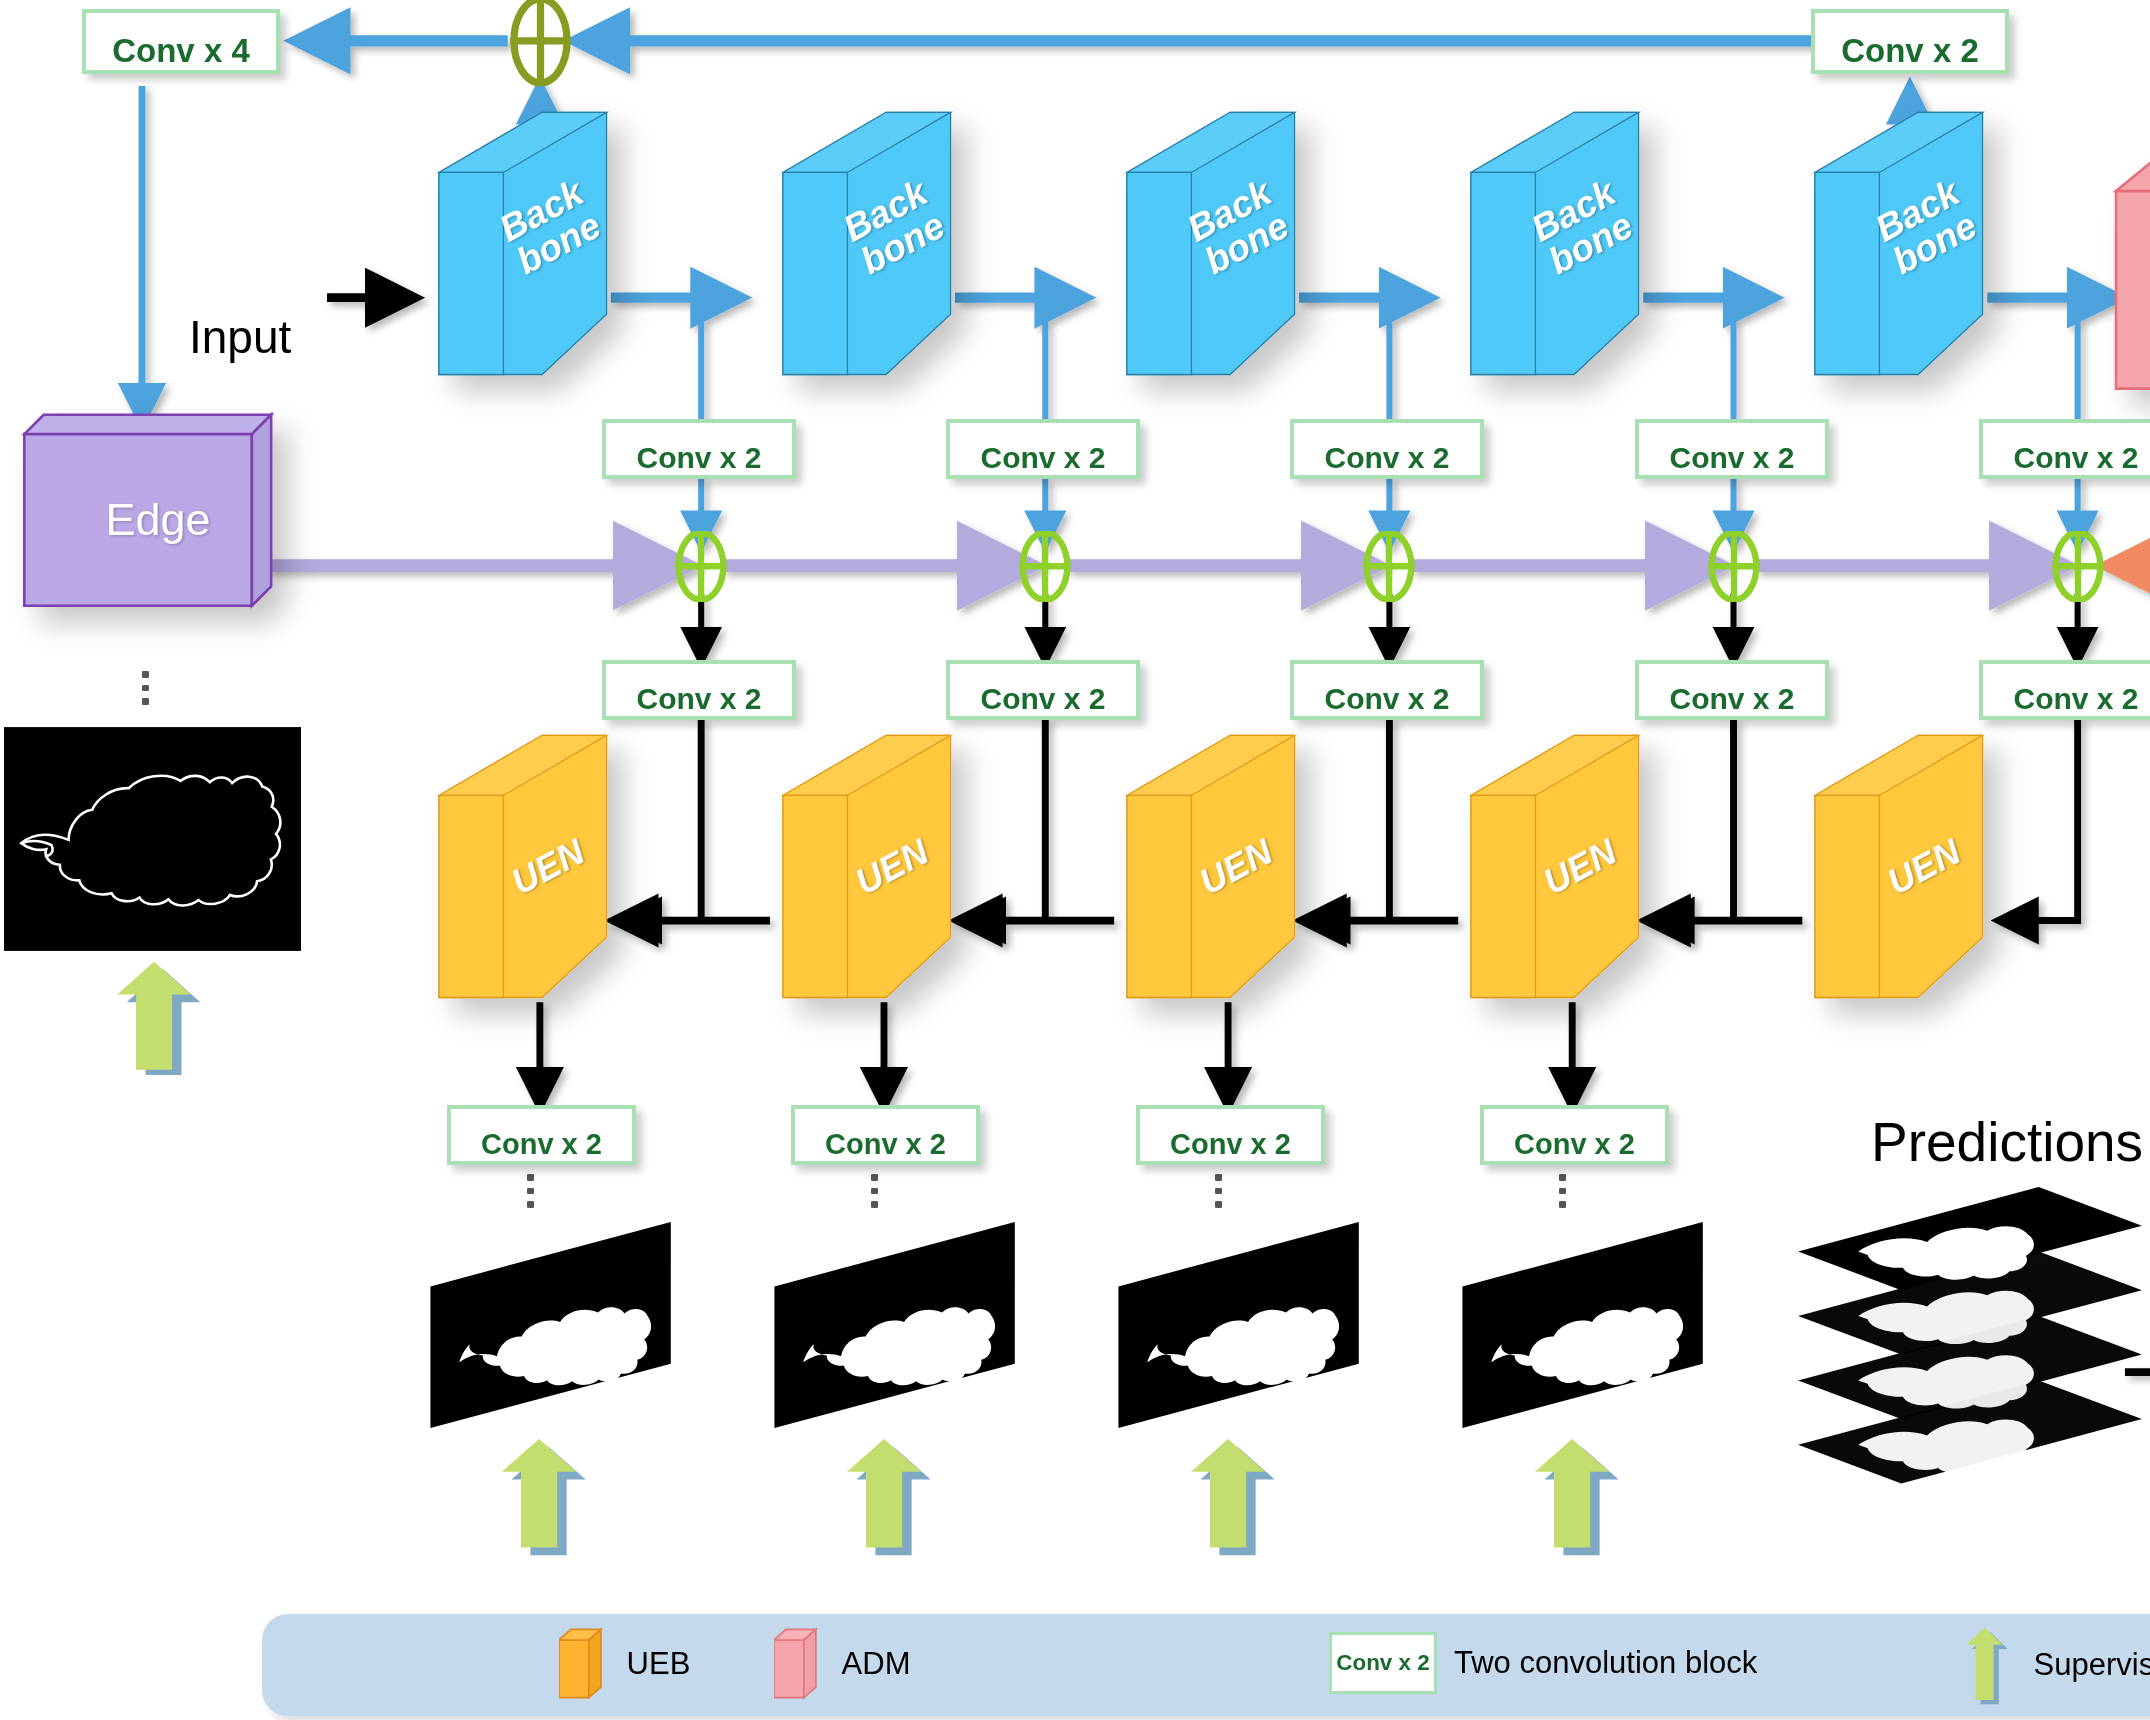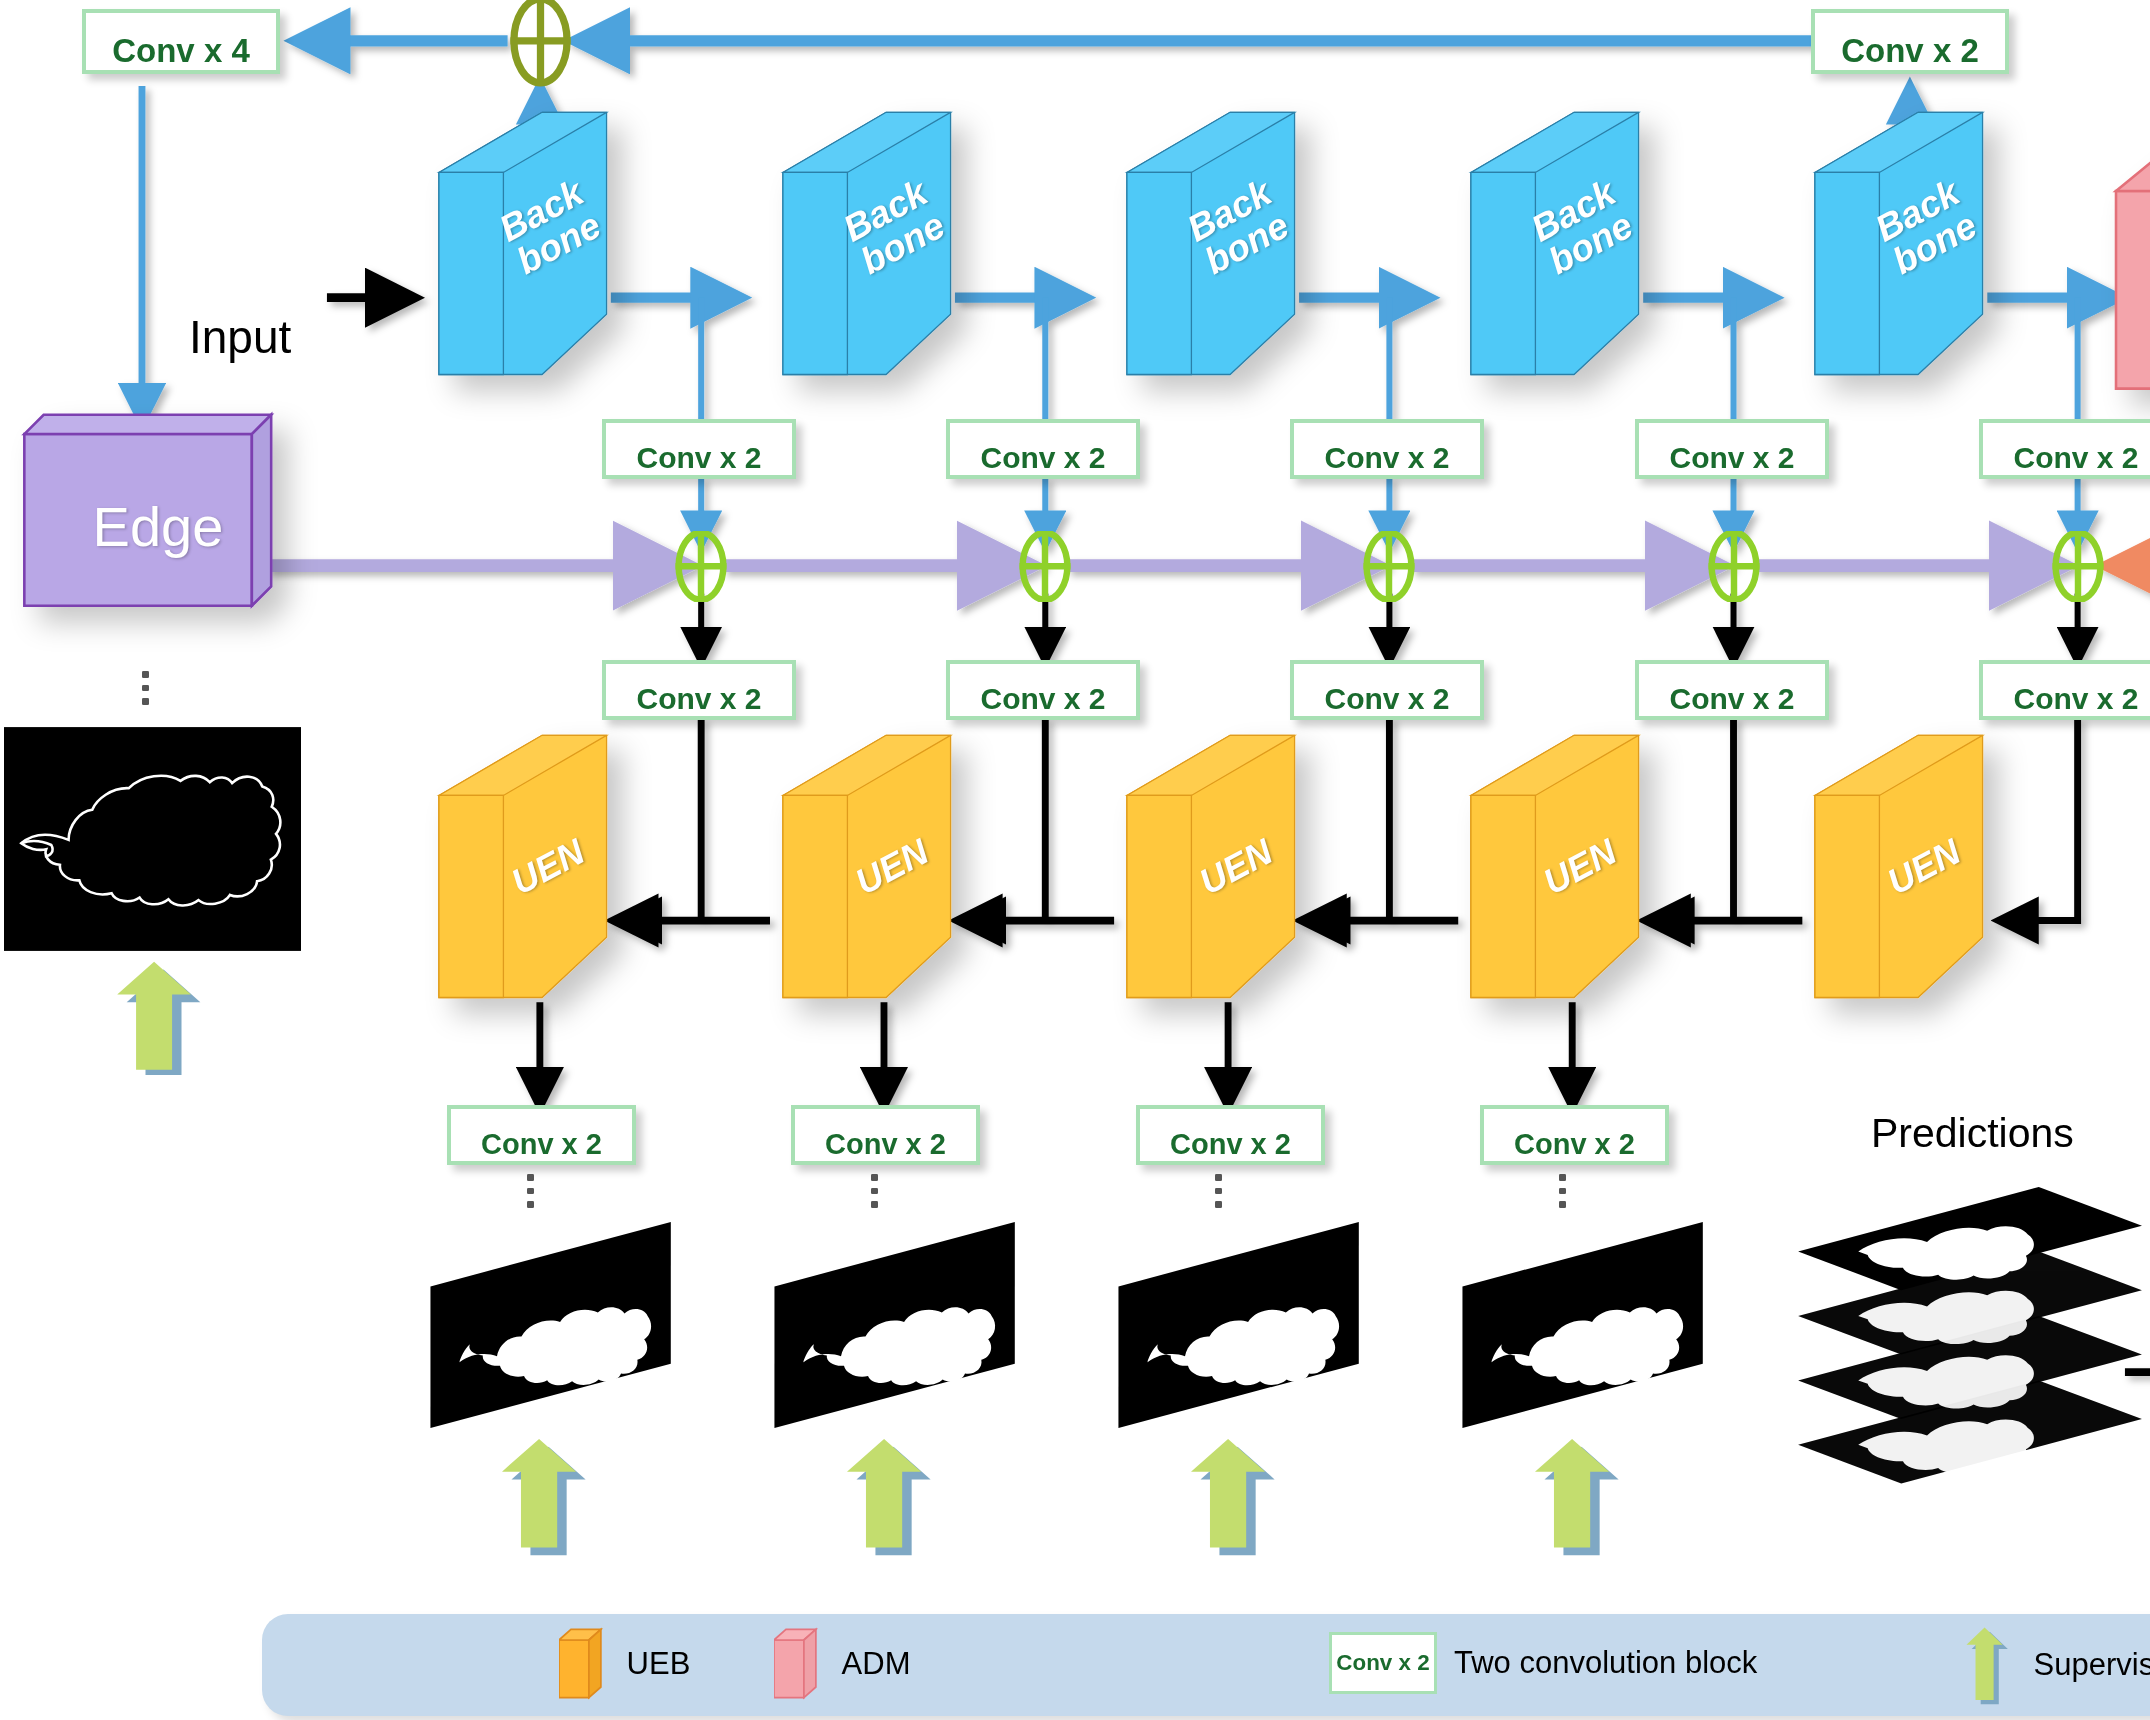--- a/index.html
+++ b/index.html
@@ -243,26 +243,26 @@
     </svg>
     <div class="lbl" style="left:0;top:123px;width:181px;font-size:46px;">ADM</div>
   </div>
 
   <div class="cube" style="left:24px;top:404px;width:275px;height:241px;">
     <svg width="284" height="249" filter="url(#softshadow)" viewBox="0 0 660 580">
       <polygon points="0,70 530,70 530,470 0,470" fill="#b9a7e6" stroke="#7b3fb0" stroke-width="6"></polygon>
       <polygon points="0,70 45,25 575,25 530,70" fill="#c0b0ea" stroke="#7b3fb0" stroke-width="6"></polygon>
       <polygon points="530,70 575,25 575,425 530,470" fill="#b0a0df" stroke="#7b3fb0" stroke-width="6"></polygon>
     </svg>
-    <div class="lbl" style="left:0;top:90px;width:268px;font-size:56px;font-weight:normal;">Edge</div>
+    <div class="lbl" style="left:0;top:90px;width:268px;font-size:45px;font-weight:normal;">Edge</div>
   </div>
 
   <div class="txt" style="left:189px;top:310px;font-size:46px;">Input</div>
 
-  <div class="txt" style="left:1871px;top:1110px;font-size:41px;text-align:center;">Predictions</div>
+  <div class="txt" style="left:1871px;top:1110px;font-size:55px;text-align:center;">Predictions</div>
 
   <div class="convbox" style="left:602px;top:419px;width:194px;height:60px;font-size:30px;">
     <span>Conv x 2</span>
     </div>
   <div class="convbox" style="left:946px;top:419px;width:194px;height:60px;font-size:30px;">
     <span>Conv x 2</span>
     </div>
   <div class="convbox" style="left:1290px;top:419px;width:194px;height:60px;font-size:30px;">
     <span>Conv x 2</span>
     </div>

